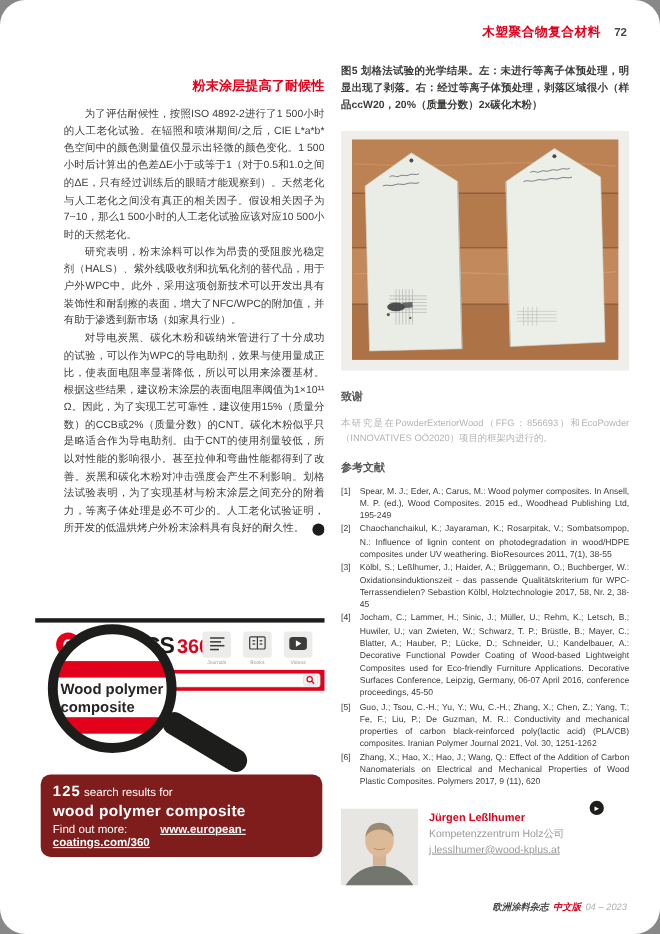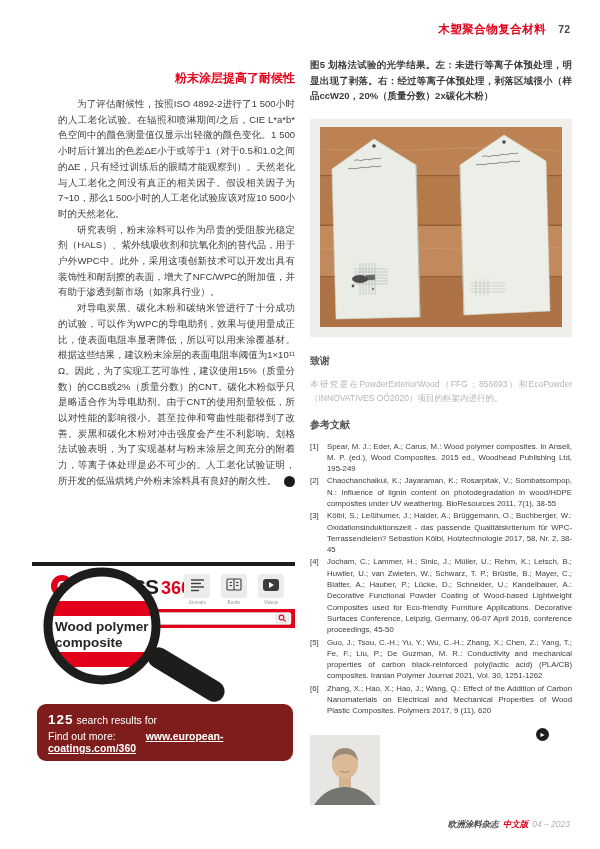--- a/index.html
+++ b/index.html
@@ -2,20 +2,21 @@
 <html><head>
 <meta charset="utf-8">
 <style>
   * { margin:0; padding:0; box-sizing:border-box; }
   html,body { background:#888; }
   .page {
     position:relative; width:600px; height:849px; margin:0 auto;
     background:#ffffff; overflow:hidden;
     font-family:"Liberation Sans","DejaVu Sans",sans-serif;
     color:#3c3c3b;
+    border-radius:23px;
   }
   
   .header { position:absolute; top:22px; right:30px; display:flex; align-items:baseline; gap:12px; }
   .header .sec { color:#e2001a; font-weight:bold; font-size:11.5px; letter-spacing:.5px; }
   .header .pg  { color:#4a4a4a; font-size:10.5px; font-weight:bold; }
 
   
   .col-left { position:absolute; left:32px; top:56px; width:263px; height:506px; overflow:hidden; }
   .col-left p { font-size:9.5px; line-height:15.7px; text-align:justify; }
   .col-left p.indent { text-indent:2em;margin-left:26px; }
@@ -157,20 +158,21 @@
         <circle cx="70" cy="60" r="54" fill="none" stroke="#1d1d1b" stroke-width="9"></circle>
         <rect x="117" y="77.5" width="86" height="21" rx="10.5" transform="rotate(31 120 88)" fill="#1d1d1b"></rect>
       </g>
     </svg>
 
     <div class="red-box">
       <div class="l1">
         <span class="num">125</span>
         <span>search results for</span>
       </div>
+      <div class="l2">wood polymer composite</div>
       <div class="l3">
         <span>Find out more:</span>
         <span class="url">www.european-coatings.com/360</span>
       </div>
     </div>
   </div>
 
   <div class="col-right">
     <p class="fig-caption">图5 划格法试验的光学结果。左：未进行等离子体预处理，明显出现了剥落。右：经过等离子体预处理，剥落区域很小（样品ccW20，20%（质量分数）2x碳化木粉）</p>
 
@@ -275,20 +277,25 @@
 
     <div class="author">
       <svg class="author-photo" viewBox="0 0 70 70">
         <rect width="70" height="70" fill="#e7e6e2"></rect>
         <path d="M4 70 q12 -18 31 -18 q19 0 31 18 z" fill="#73766e"></path>
         <rect x="29" y="40" width="12" height="12" fill="#d6b392"></rect>
         <ellipse cx="35" cy="29" rx="13" ry="15" fill="#dcba97"></ellipse>
         <path d="M22 26 q2 -13 13 -13 q11 0 13 13 q-4 -7 -13 -7 q-9 0 -13 7 z" fill="#9b8b74"></path>
         <path d="M30 36 q5 3 10 0" stroke="#b08c68" stroke-width="1" fill="none"></path>
       </svg>
+      <div class="author-info">
+        <div class="author-name">Jürgen Leßlhumer</div>
+        <div class="author-aff">Kompetenzzentrum Holz公司</div>
+        <div class="author-email">j.lesslhumer@wood-kplus.at</div>
+      </div>
     </div>
   </div>
 
   <span class="next-mark">▸</span>
 
   <div class="footer">
     <span class="j">欧洲涂料杂志</span>
     <span class="e">中文版</span>
     <span class="i">04 – 2023</span>
   </div>

